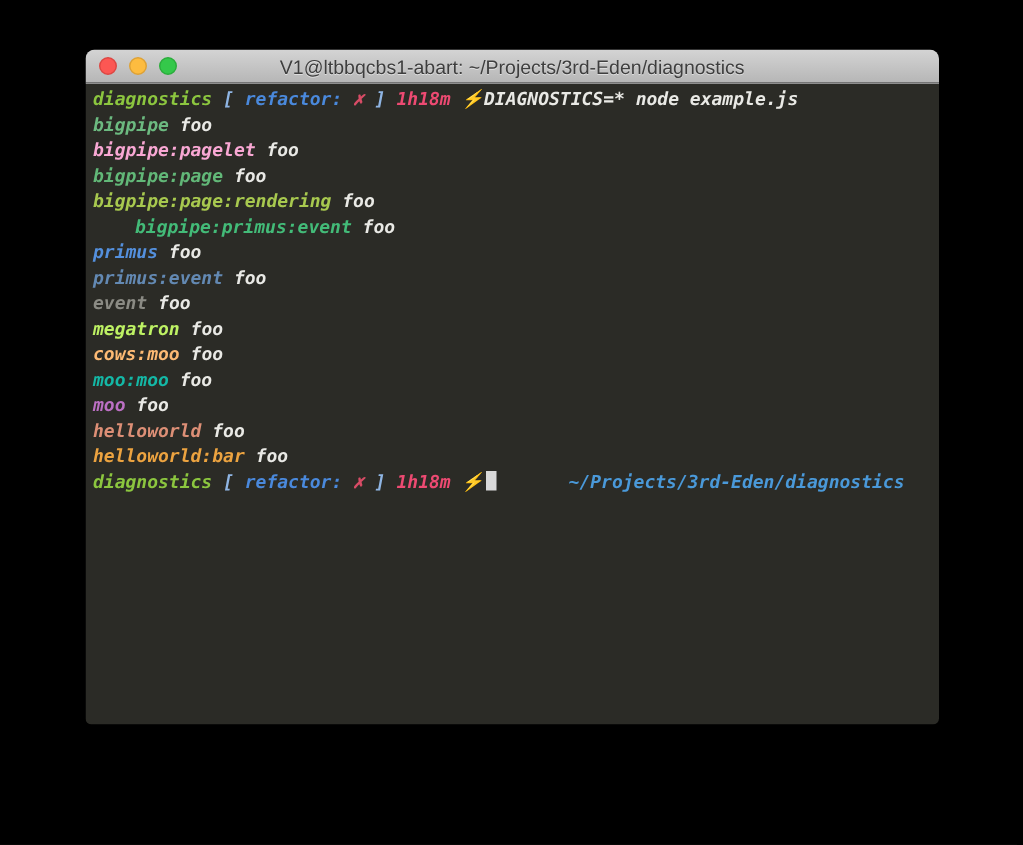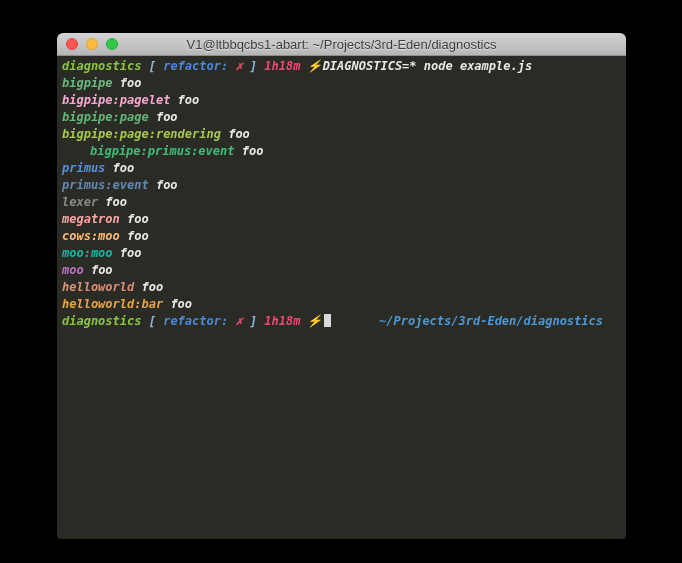--- a/index.html
+++ b/index.html
@@ -15,21 +15,21 @@
     position: relative;
     width: 682px;
     height: 563px;
     background: #000000;
   }
   .window {
     position: absolute;
     left: 57px;
     top: 33px;
     width: 569px;
-    height: 506px;
+    height: 450px;
     border-radius: 6px 6px 4px 4px;
     overflow: hidden;
     box-shadow: 0 10px 30px rgba(0,0,0,0.9);
     display: flex;
     flex-direction: column;
   }
   .titlebar {
     height: 22px;
     flex: 0 0 22px;
     background: linear-gradient(#d4d4d4, #b6b6b6);
@@ -108,22 +108,22 @@
     </div>
     <div class="terminal">
         <div class="term-line"><span class="line-left"><span style="color: rgb(140, 198, 63);">diagnostics </span><span style="color: rgb(143, 181, 227);">[ </span><span style="color: rgb(74, 137, 220);">refactor: </span><span style="color: rgb(216, 76, 102);">✗</span><span style="color: rgb(143, 181, 227);"> ] </span><span style="color: rgb(237, 74, 114);">1h18m </span><span style="color: rgb(247, 169, 40);">⚡</span><span style="color: rgb(233, 233, 229);">DIAGNOSTICS=* node example.js</span></span></div>
         <div class="term-line"><span class="line-left"><span style="color: rgb(108, 186, 128);">bigpipe </span><span style="color: rgb(233, 233, 229);">foo</span></span></div>
         <div class="term-line"><span class="line-left"><span style="color: #f9a8d4;">bigpipe:pagelet </span><span style="color: rgb(233, 233, 229);">foo</span></span></div>
         <div class="term-line"><span class="line-left"><span style="color: rgb(98, 184, 120);">bigpipe:page </span><span style="color: rgb(233, 233, 229);">foo</span></span></div>
         <div class="term-line"><span class="line-left"><span style="color: rgb(168, 201, 79);">bigpipe:page:rendering </span><span style="color: rgb(233, 233, 229);">foo</span></span></div>
         <div class="term-line"><span class="line-left"><span style="color: rgb(67, 187, 120); padding-left: 28px;">bigpipe:primus:event </span><span style="color: rgb(233, 233, 229);">foo</span></span></div>
         <div class="term-line"><span class="line-left"><span style="color: rgb(84, 144, 221);">primus </span><span style="color: rgb(233, 233, 229);">foo</span></span></div>
         <div class="term-line"><span class="line-left"><span style="color: rgb(99, 137, 179);">primus:event </span><span style="color: rgb(233, 233, 229);">foo</span></span></div>
-        <div class="term-line"><span class="line-left"><span style="color: rgb(139, 139, 132);">lexer </span><span style="color: rgb(233, 233, 229);">foo</span></span></div>
-        <div class="term-line"><span class="line-left"><span style="color: #fca5a5;">megatron </span><span style="color: rgb(233, 233, 229);">foo</span></span></div>
+        <div class="term-line"><span class="line-left"><span style="color: rgb(139, 139, 132);">event </span><span style="color: rgb(233, 233, 229);">foo</span></span></div>
+        <div class="term-line"><span class="line-left"><span style="color: #bef264;">megatron </span><span style="color: rgb(233, 233, 229);">foo</span></span></div>
         <div class="term-line"><span class="line-left"><span style="color: #fdba74;">cows:moo </span><span style="color: rgb(233, 233, 229);">foo</span></span></div>
         <div class="term-line"><span class="line-left"><span style="color: #14b8a6; text-align: right;">moo:moo </span><span style="color: rgb(233, 233, 229);">foo</span></span></div>
         <div class="term-line"><span class="line-left"><span style="color: rgb(188, 112, 196);">moo </span><span style="color: rgb(233, 233, 229);">foo</span></span></div>
         <div class="term-line"><span class="line-left"><span style="color: rgb(221, 143, 118);">helloworld </span><span style="color: rgb(233, 233, 229);">foo</span></span></div>
         <div class="term-line"><span class="line-left"><span style="color: rgb(236, 163, 64);">helloworld:bar </span><span style="color: rgb(233, 233, 229);">foo</span></span></div>
         <div class="term-line"><span class="line-left"><span style="color: rgb(140, 198, 63);">diagnostics </span><span style="color: rgb(143, 181, 227);">[ </span><span style="color: rgb(74, 137, 220);">refactor: </span><span style="color: rgb(216, 76, 102);">✗</span><span style="color: rgb(143, 181, 227);"> ] </span><span style="color: rgb(237, 74, 114);">1h18m </span><span style="color: rgb(247, 169, 40);">⚡</span><span class="cursor"></span></span><span class="line-right" style="color: rgb(74, 153, 217);">~/Projects/3rd-Eden/diagnostics</span></div>
       </div>
   </div>
 </div>
 

